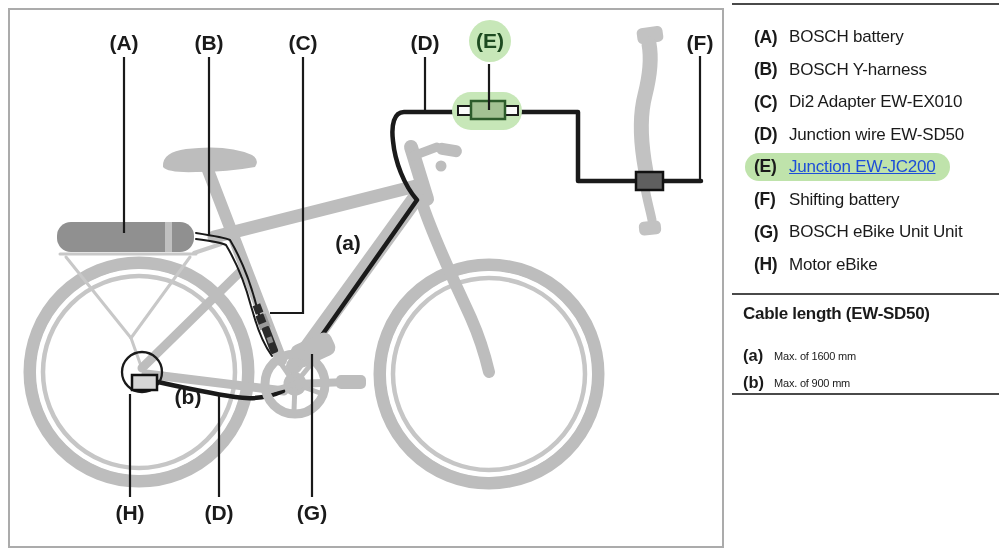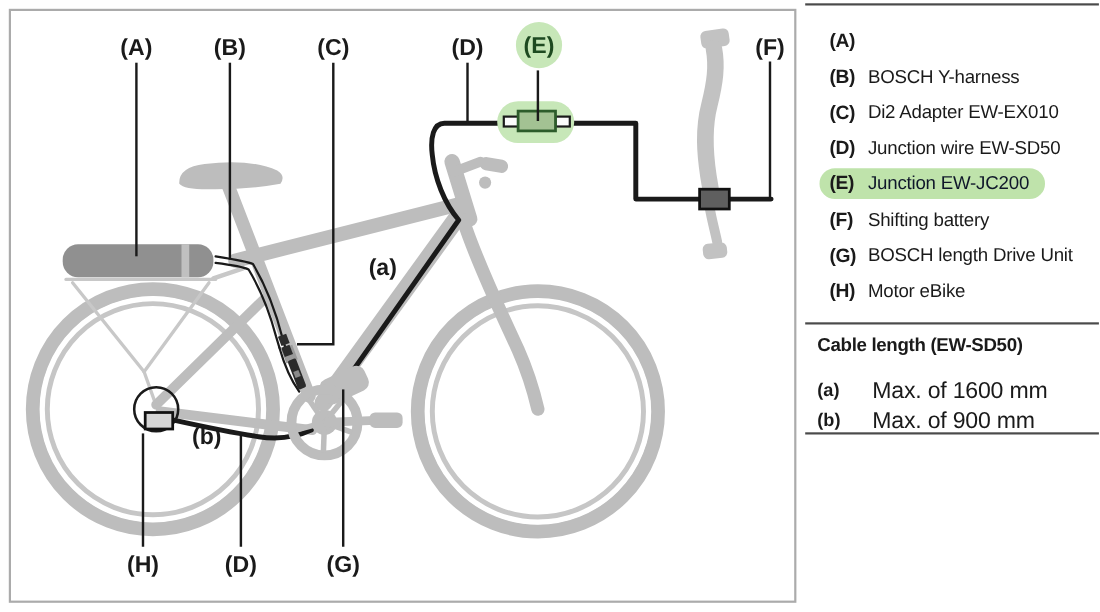--- a/index.html
+++ b/index.html
@@ -11,26 +11,26 @@
   .rule{position:absolute;left:1px;right:1px;height:2px;background:#4a4a4a;}
   .rule-top{top:3px;}
   .rule-mid{top:293px;}
   .rule-bottom{top:393px;}
   .legend-list{position:absolute;top:21px;left:0;right:0;}
   .legend-row{height:32.5px;display:flex;align-items:center;}
   .row-inner{display:flex;align-items:center;padding-left:23px;}
   .legend-row.highlight .row-inner{padding:3px 14px 4px 9px;margin-left:14px;background:#bfe3ab;border-radius:16px;}
   .lkey{display:inline-block;width:35px;font-weight:bold;font-size:17.5px;letter-spacing:-0.3px;}
   .llbl{font-size:17px;letter-spacing:-0.2px;}
-  .legend-row.highlight .llbl{color:#0f172a;}
+  .legend-row.highlight .llbl{color:#1d4ed8;text-decoration:underline;}
   .cable-block{position:absolute;top:304px;left:12px;right:4px;}
   .cl-title{font-weight:bold;font-size:17px;letter-spacing:-0.3px;height:22px;margin-bottom:16px;}
   .cl-row{display:flex;align-items:center;height:27px;}
   .cl-key{display:inline-block;width:31px;font-weight:bold;font-size:16.5px;}
-  .cl-txt{font-size:21px;letter-spacing:-0.2px;margin-left:19px;}
+  .cl-txt{font-size:11px;letter-spacing:-0.2px;}
 </style>
 </head>
 <body>
 
 <div class="stage">
 
   <svg class="diagram-svg" width="731" height="556" viewBox="0 0 731 556">
 
     <rect x="9" y="9" width="714" height="538" fill="#ffffff" stroke="#ababab" stroke-width="2"></rect>
 
@@ -160,20 +160,21 @@
     </g>
   </svg>
 
   <div class="legend">
     <div class="rule rule-top"></div>
 
     <div class="legend-list">
       <div class="legend-row">
         <div class="row-inner">
             <span class="lkey">(A)</span>
+            <span class="llbl">BOSCH battery</span>
           </div>
       </div>
       <div class="legend-row">
         <div class="row-inner">
             <span class="lkey">(B)</span>
             <span class="llbl">BOSCH Y-harness</span>
           </div>
       </div>
       <div class="legend-row">
         <div class="row-inner">
@@ -195,21 +196,21 @@
       </div>
       <div class="legend-row">
         <div class="row-inner">
             <span class="lkey">(F)</span>
             <span class="llbl">Shifting battery</span>
           </div>
       </div>
       <div class="legend-row">
         <div class="row-inner">
             <span class="lkey">(G)</span>
-            <span class="llbl">BOSCH length Drive Unit</span>
+            <span class="llbl">BOSCH eBike Unit Unit</span>
           </div>
       </div>
       <div class="legend-row">
         <div class="row-inner">
             <span class="lkey">(H)</span>
             <span class="llbl">Motor eBike</span>
           </div>
       </div>
     </div>
 

